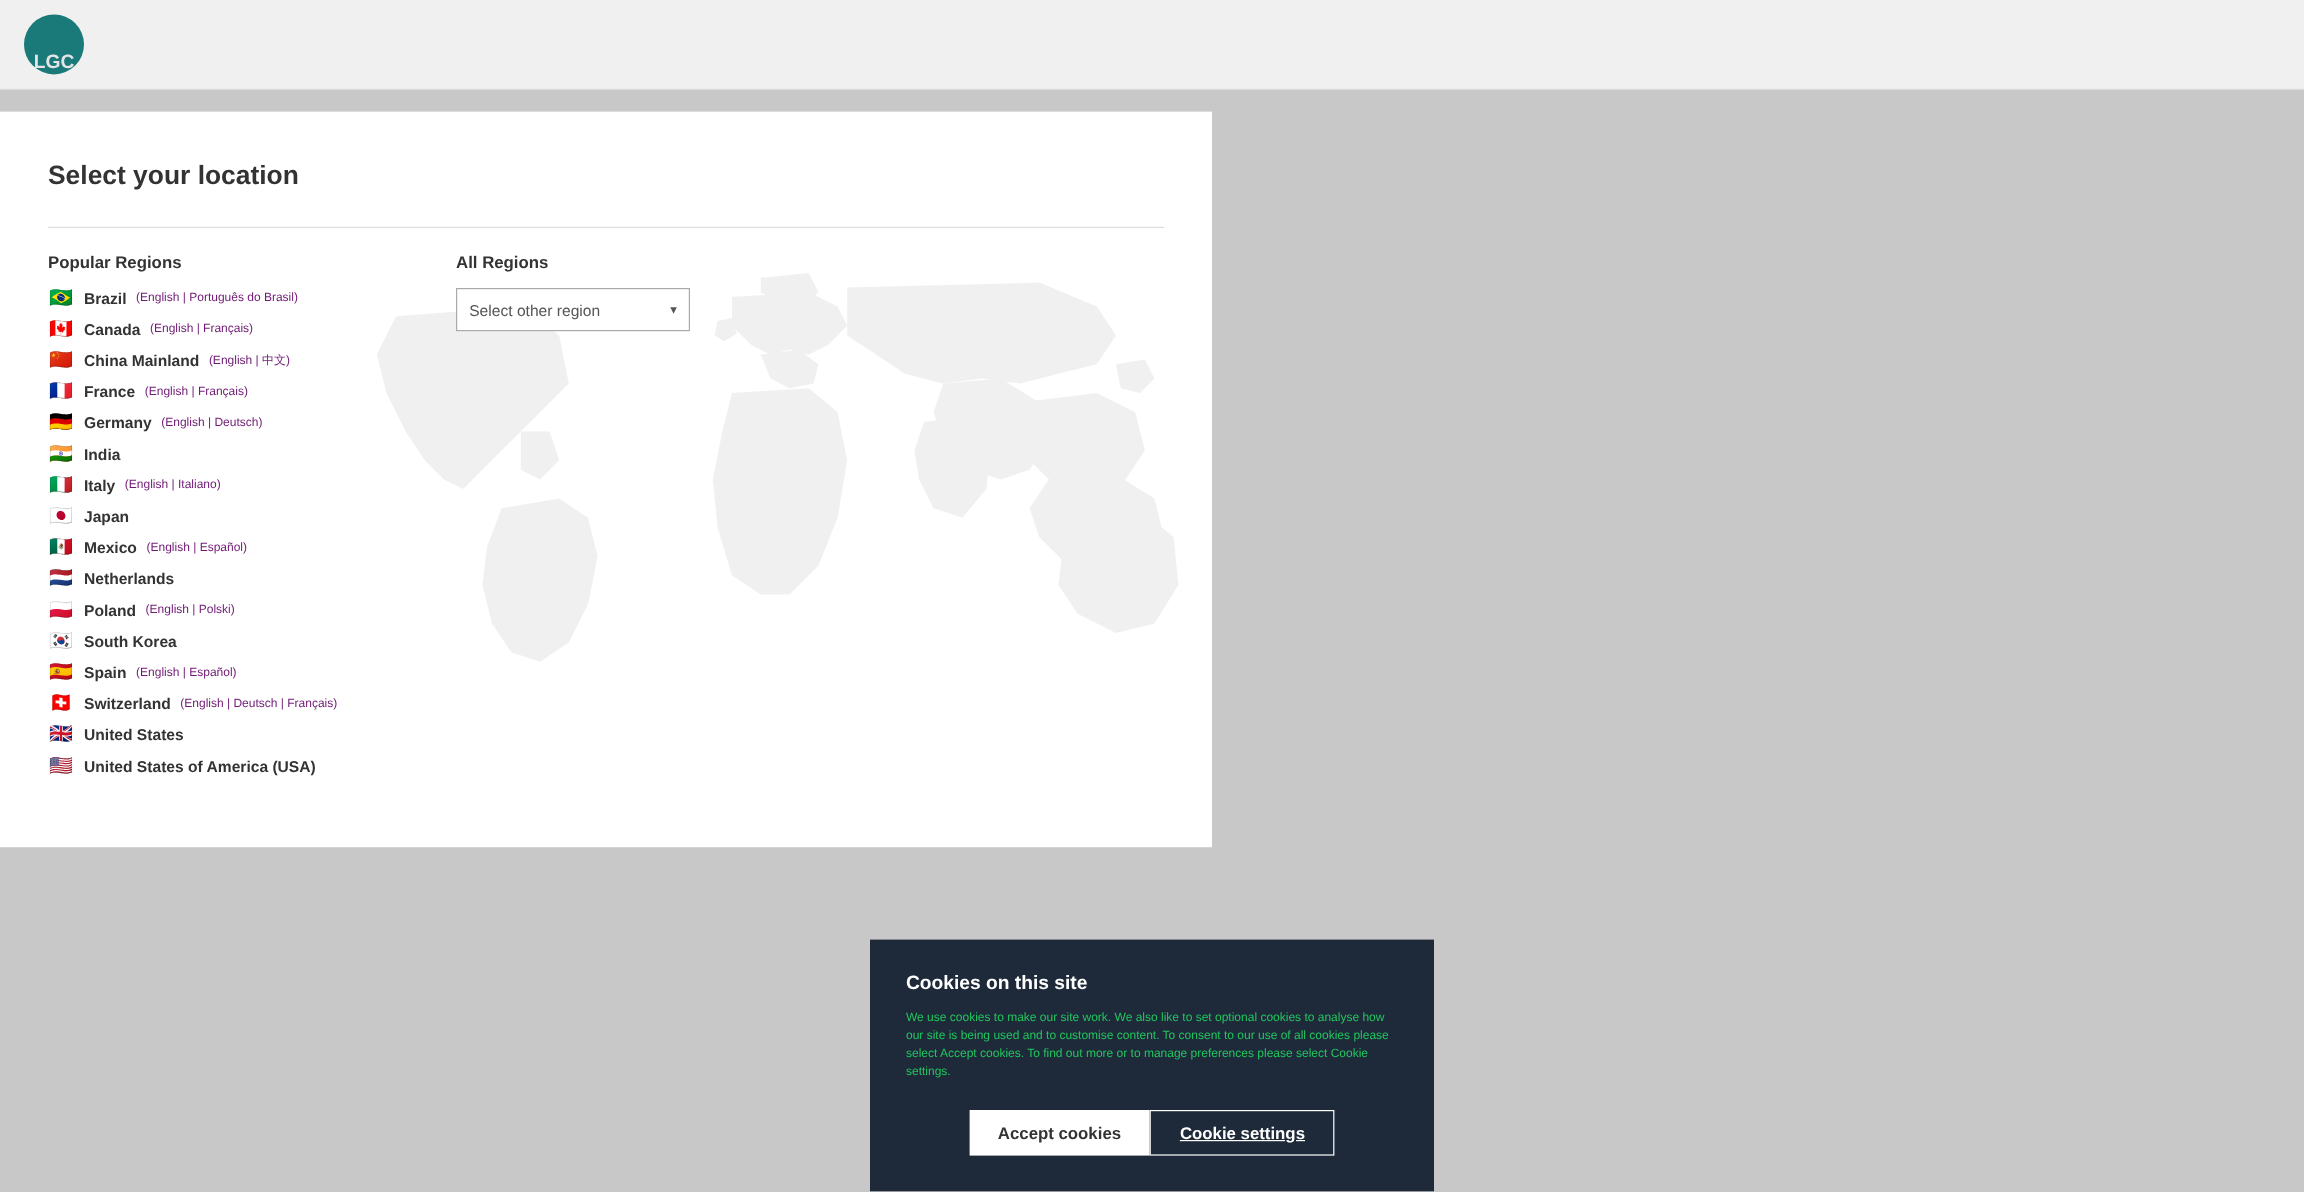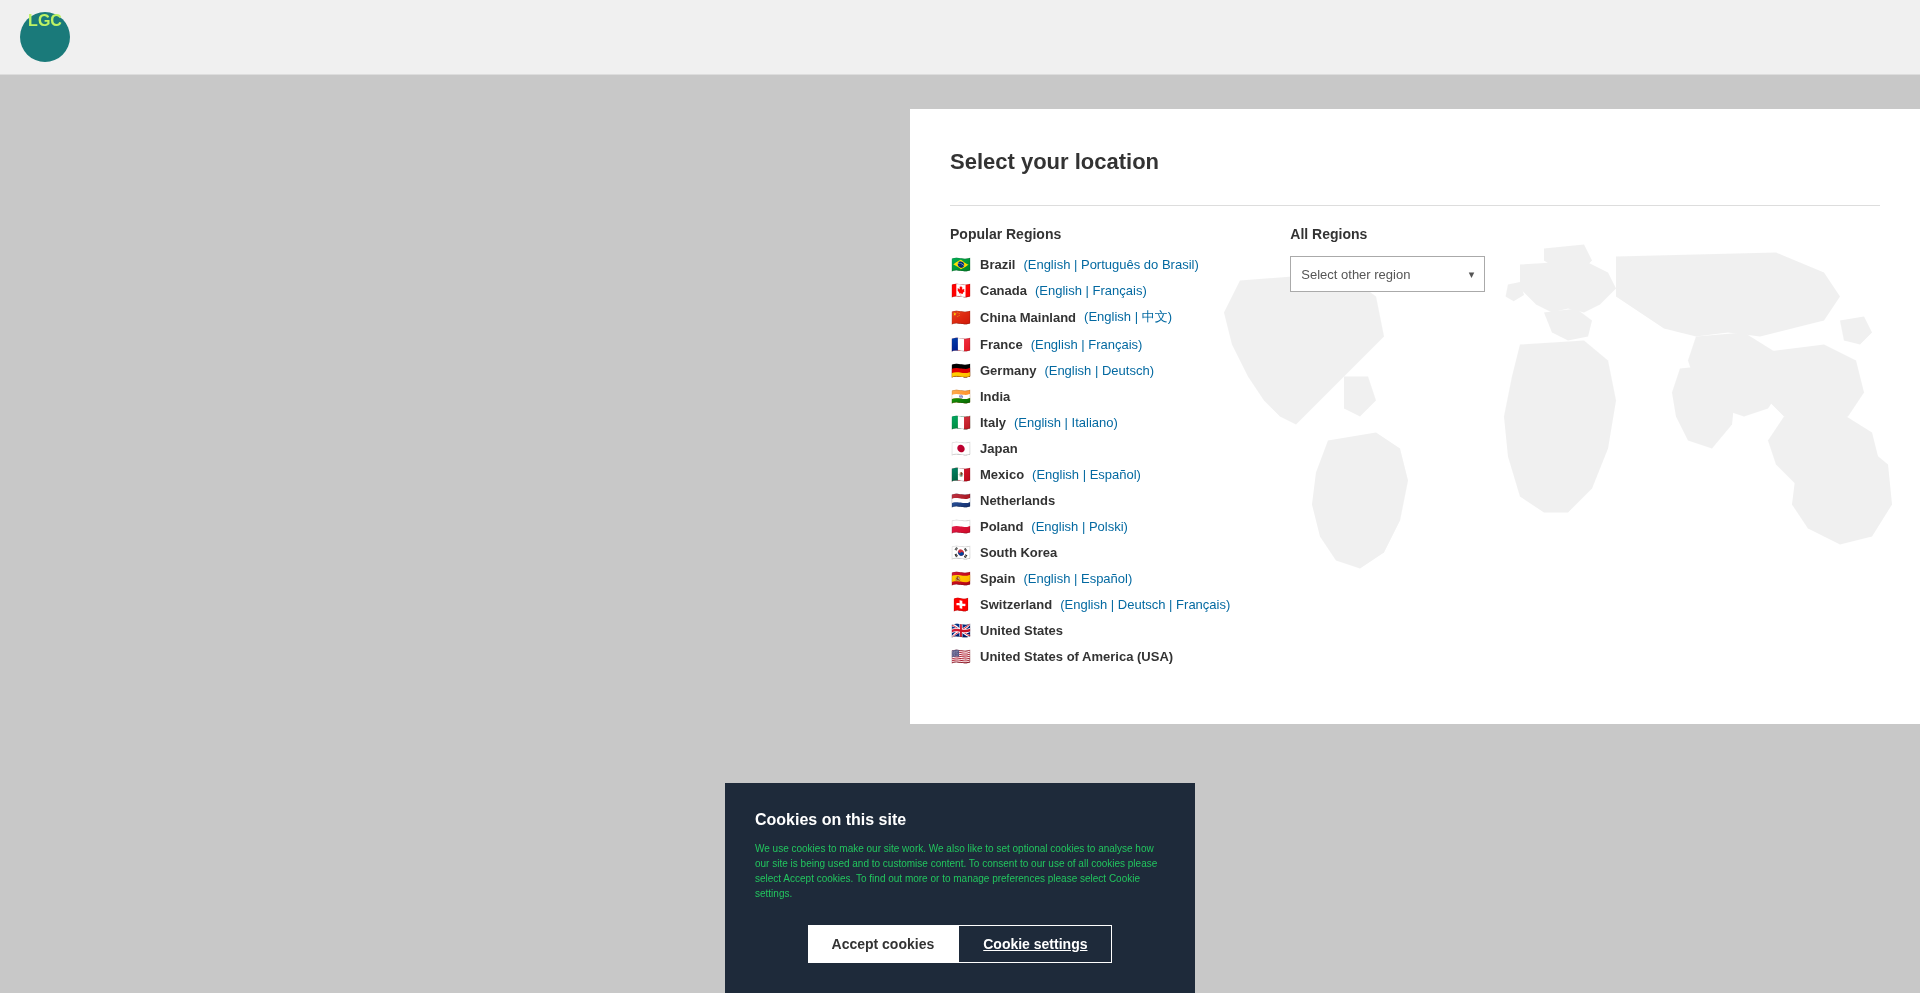--- a/index.html
+++ b/index.html
@@ -22,33 +22,33 @@
       padding: 0 20px;
       border-bottom: 1px solid #ddd;
     }
 
     .logo {
       width: 50px;
       height: 50px;
       border-radius: 50%;
       background-color: #1a7a7a;
       display: flex;
-      align-items: flex-start;
+      align-items: flex-end;
       justify-content: center;
-      color: #bef264;
+      color: #e5e5e5;
       font-weight: bold;
       font-size: 16px;
     }
 
     
     .main-container {
       display: flex;
-      justify-content: flex-end;
+      justify-content: flex-start;
       align-items: flex-start;
-      padding-top: 34px;
+      padding-top: 18px;
     }
 
     .location-card {
       width: 1010px;
       min-height: 580px;
       background-color: white;
       position: relative;
       overflow: hidden;
       padding: 40px 40px 50px 40px;
     }
@@ -127,22 +127,22 @@
       flex-shrink: 0;
     }
 
     .region-name {
       font-size: 13px;
       color: #333;
       font-weight: 600;
     }
 
     .region-langs {
-      font-size: 13px;
-      color: #0369a1;
+      font-size: 10px;
+      color: #701a75;
     }
 
     
     .all-regions-dropdown {
       width: 195px;
       height: 36px;
       border: 1px solid #aaa;
       background: white;
       display: flex;
       align-items: center;

